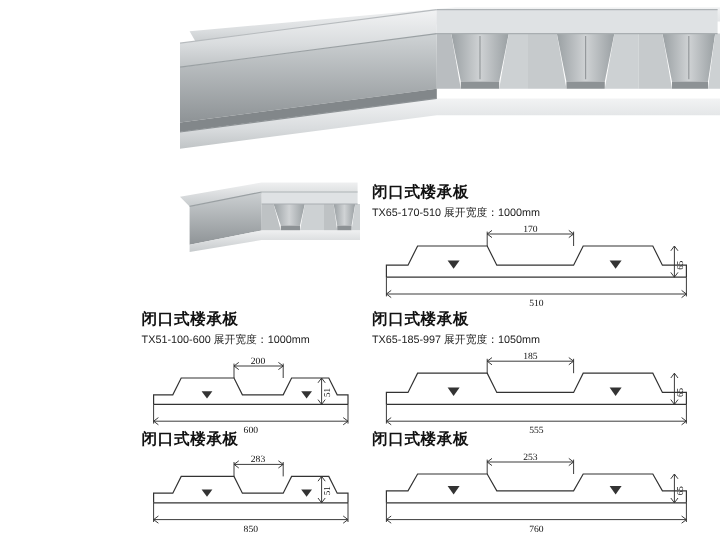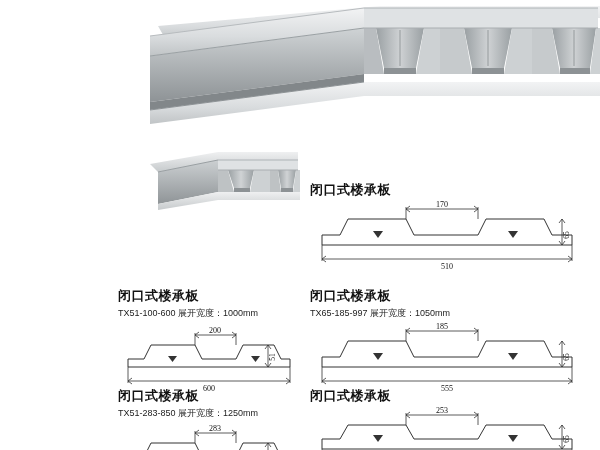--- a/index.html
+++ b/index.html
@@ -14,21 +14,20 @@
     position:absolute;
     left:148px;top:4px;width:452px;height:130px;
   }
   .photo svg, .small-photo svg{display:block;}
   .small-photo{
     position:absolute;
     left:148px;top:150px;width:152px;height:62px;
   }
   .panel{
     position:absolute;
-    margin-top:30px;
   }
   .panel .title{
     font-size:13px;
     font-weight:bold;
     color:#111;
     letter-spacing:0.5px;
     line-height:16px;
     margin:0 0 3px 0;
   }
   .panel .sub{
@@ -148,20 +147,21 @@
     <polygon points="10,22 70,10 70,42 10,54" fill="url(#sSide)"></polygon>
     <polygon points="10,54 70,42 152,42 152,50 70,50 10,60" fill="url(#sTop)"></polygon>
     <line x1="70" y1="10" x2="150" y2="10" stroke="#aeb3b6" stroke-width="1"></line>
     <line x1="70" y1="20" x2="150" y2="20" stroke="#a9aeb1" stroke-width="1"></line>
     <line x1="10" y1="22" x2="70" y2="10" stroke="#9aa0a3" stroke-width="1"></line>
   </svg>
 </div>
 
 <div class="panel" id="panel-tx65-170-510">
   <div class="title">闭口式楼承板</div>
+  <div class="sub">TX65-170-510 展开宽度：1000mm</div>
   <div class="drawing">
     <svg width="280" height="72" viewBox="0 0 280 72">
       <g stroke="#333" stroke-width="1" fill="none">
 
         <path d="M12,44 L12,34 L30,34 L38,18 L96,18 L104,34 L168,34 L176,18 L234,18 L242,34 L262,34 L262,44"></path>
         <path d="M12,44 L262,44"></path>
       </g>
 
       <g stroke="#333" stroke-width="0.8" fill="none">
         <line x1="96" y1="8" x2="168" y2="8"></line>
@@ -287,21 +287,20 @@
       <g fill="#333">
         <polygon points="63,30 73,30 68,37"></polygon>
         <polygon points="198,30 208,30 203,37"></polygon>
       </g>
     </svg>
   </div>
 </div>
 
 <div class="panel" id="panel-tx51-283-850">
   <div class="title">闭口式楼承板</div>
-  <div class="sub">TX51-283-850 展开宽度：1250mm</div>
   <div class="drawing">
     <svg width="180" height="72" viewBox="0 0 180 72">
       <g stroke="#333" stroke-width="1" fill="none">
         <path d="M10,42 L10,34 L26,34 L33,20 L77,20 L84,34 L118,34 L125,20 L156,20 L163,34 L172,34 L172,42"></path>
         <path d="M10,42 L172,42"></path>
       </g>
       <g stroke="#333" stroke-width="0.8" fill="none">
         <line x1="77" y1="10" x2="118" y2="10"></line>
         <line x1="77" y1="10" x2="81" y2="13"></line>
           <line x1="77" y1="10" x2="81" y2="7"></line>

